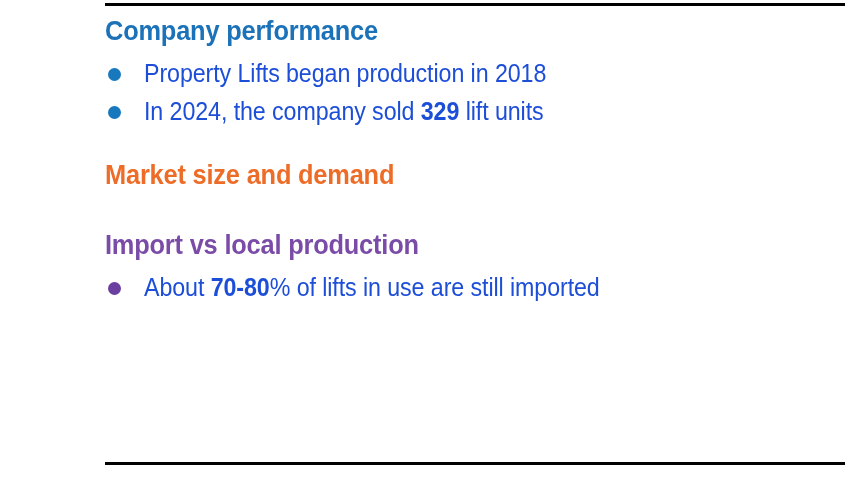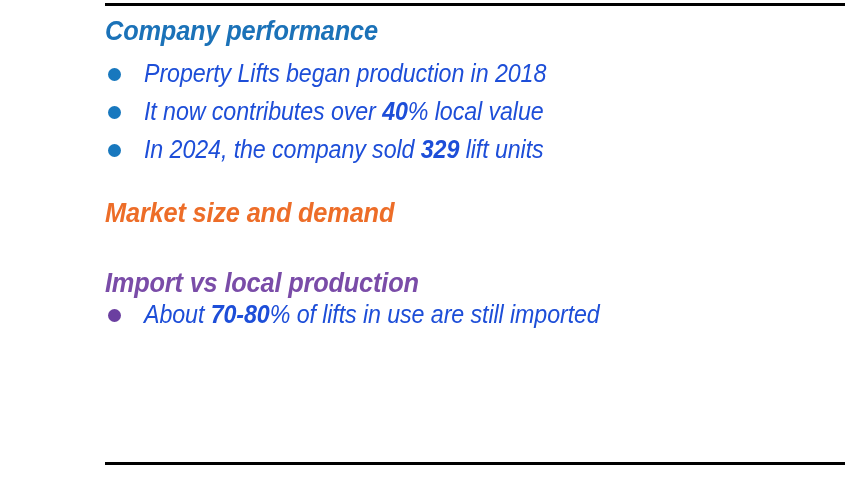--- a/index.html
+++ b/index.html
@@ -14,21 +14,20 @@
     font-family: "Liberation Sans", sans-serif;
     -webkit-font-smoothing: antialiased;
   }
 
   .infographic {
     position: relative;
     width: 708px;
     height: 482px;
     background: #ffffff;
     box-sizing: border-box;
-    font-style: italic;
   }
 
   
   .rule {
     position: absolute;
     left: 105px;
     width: 740px;
     height: 3px;
     background: #000000;
   }
@@ -67,21 +66,21 @@
   .section-import  { padding-top: 31px; }
 
   
   .bullet-list {
     list-style: none;
     margin: 0;
     padding: 0;
   }
   .section-company .bullet-list { margin-top: 11px; }
   .section-market  .bullet-list { margin-top: 12px; }
-  .section-import  .bullet-list { }
+  .section-import  .bullet-list { margin-top: 11px; }
 
   .bullet-item {
     position: relative;
     padding-left: 39px;
     margin: 0 0 3px 0;
     font-family: "Liberation Sans Narrow", "Liberation Sans", sans-serif;
     font-size: 25px;
     line-height: 35px;
     color: #1d4ed8;
     letter-spacing: -0.1px;
@@ -119,24 +118,20 @@
 
     <div class="section section-company">
       <h2 class="section-heading heading-blue">Company performance</h2>
       <ul class="bullet-list">
         <li class="bullet-item">
           <span class="dot dot-blue"></span>
           <span class="bullet-text"><span>Property Lifts began production in 2018</span></span>
         </li>
         <li class="bullet-item">
           <span class="dot dot-blue"></span>
-          <span class="bullet-text"><span>It now contributes over </span><b>40</b><span>% local value</span></span>
-        </li>
-        <li class="bullet-item">
-          <span class="dot dot-blue"></span>
           <span class="bullet-text"><span>In 2024, the company sold </span><b>329</b><span> lift units</span></span>
         </li>
       </ul>
     </div>
 
     <div class="section section-market">
       <h2 class="section-heading heading-orange">Market size and demand</h2>
       <ul class="bullet-list">
       </ul>
     </div>

